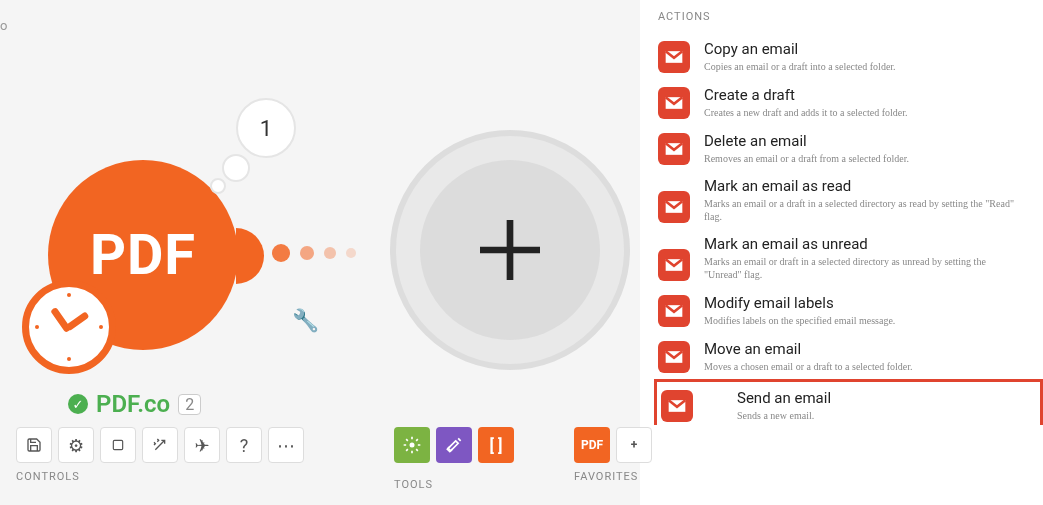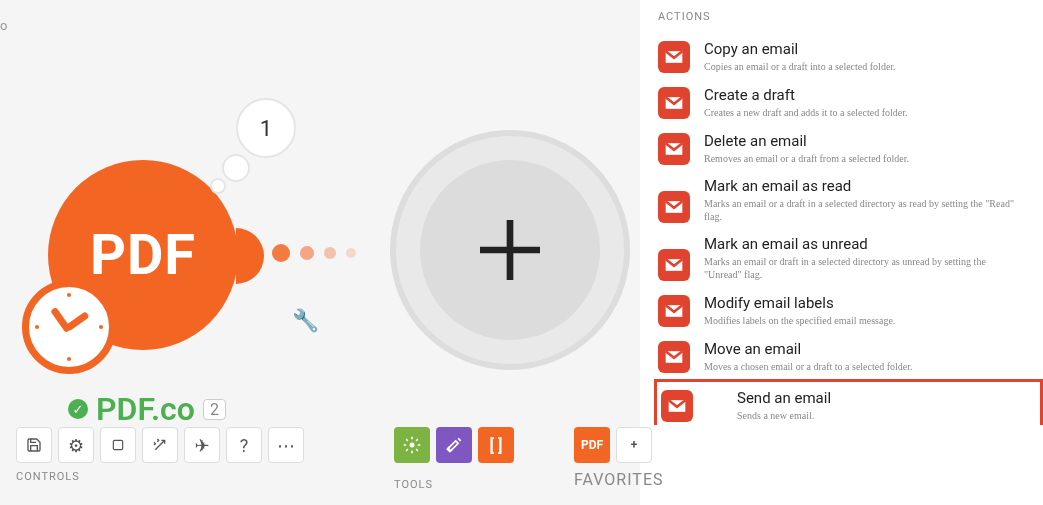--- a/index.html
+++ b/index.html
@@ -42,34 +42,34 @@
 .plus-ring { position: absolute; left: 390px; top: 130px; width: 240px; height: 240px; border-radius: 50%; background: #e9e9e9; border: 6px solid #ddd; display: flex; align-items: center; justify-content: center; }
 .plus-inner { width: 180px; height: 180px; border-radius: 50%; background: #dcdcdc; display: flex; align-items: center; justify-content: center; }
 .plus-inner svg { width: 80px; height: 80px; }
 .ear { position: absolute; width: 30px; height: 30px; border-radius: 50%; background: #e9e9e9; border: 5px solid #ddd; top: 240px; }
 .ear.l { left: 396px; }
 .ear.r { left: 594px; }
 
 
 .app-label { position: absolute; left: 68px; top: 390px; display: flex; align-items: center; gap: 8px; }
 .check-ic { width: 20px; height: 20px; border-radius: 50%; background: #4caf50; display: flex; align-items: center; justify-content: center; color: #fff; font-size: 13px; }
-.app-label .name { color: #4caf50; font-size: 32px; font-weight: 600; }
+.app-label .name { color: #4caf50; font-size: 24px; font-weight: 600; }
 .count-badge { border: 1px solid #ccc; border-radius: 4px; padding: 0 6px; font-size: 16px; color: #888; background: #fff; }
 
 
 .bottom-row { position: absolute; left: 16px; top: 427px; display: flex; gap: 6px; align-items: center; }
 .ctrl-btn { width: 36px; height: 36px; border: 1px solid #ddd; border-radius: 4px; background: #fff; display: flex; align-items: center; justify-content: center; color: #555; font-size: 18px; cursor: pointer; }
 .ctrl-label { position: absolute; left: 16px; top: 470px; font-size: 11px; letter-spacing: 1px; color: #888; }
 
 .tools-row { position: absolute; left: 394px; top: 427px; display: flex; gap: 6px; }
 .tool-btn { width: 36px; height: 36px; border-radius: 4px; display: flex; align-items: center; justify-content: center; cursor: pointer; }
 .tools-label { position: absolute; left: 394px; top: 470px; font-size: 11px; letter-spacing: 1px; color: #888; margin-top: 8px; }
 
 .fav-row { position: absolute; left: 574px; top: 427px; display: flex; gap: 6px; }
-.fav-label { position: absolute; left: 574px; top: 470px; font-size: 16px; letter-spacing: 1px; color: #888; text-align: right; }
+.fav-label { position: absolute; left: 574px; top: 470px; font-size: 11px; letter-spacing: 1px; color: #888; text-align: right; }
 .fav-btn { width: 36px; height: 36px; border-radius: 4px; background: #f26522; color: #fff; display: flex; align-items: center; justify-content: center; font-size: 12px; font-weight: 700; cursor: pointer; }
 
 
 .panel { position: absolute; left: 640px; top: 0; width: 403px; height: 425px; background: #fff; overflow-y: auto; padding: 10px 0 0 18px; }
 .panel-header { font-size: 11px; letter-spacing: 1px; color: #888; margin-bottom: 10px; }
 .action { display: flex; gap: 14px; padding: 6px 10px 6px 0; cursor: pointer; align-items: flex-end; }
 .action-icon { width: 32px; height: 32px; border-radius: 6px; background: #e0442f; flex-shrink: 0; display: flex; align-items: center; justify-content: center; margin-top: 2px; }
 .action-icon svg { width: 20px; height: 16px; }
 .action-text .title { font-size: 15px; color: #222; margin-bottom: 2px; }
 .action-text .desc { font-size: 10px; color: #888; line-height: 1.3; max-width: 320px; font-family: Liberation Serif, serif; }

